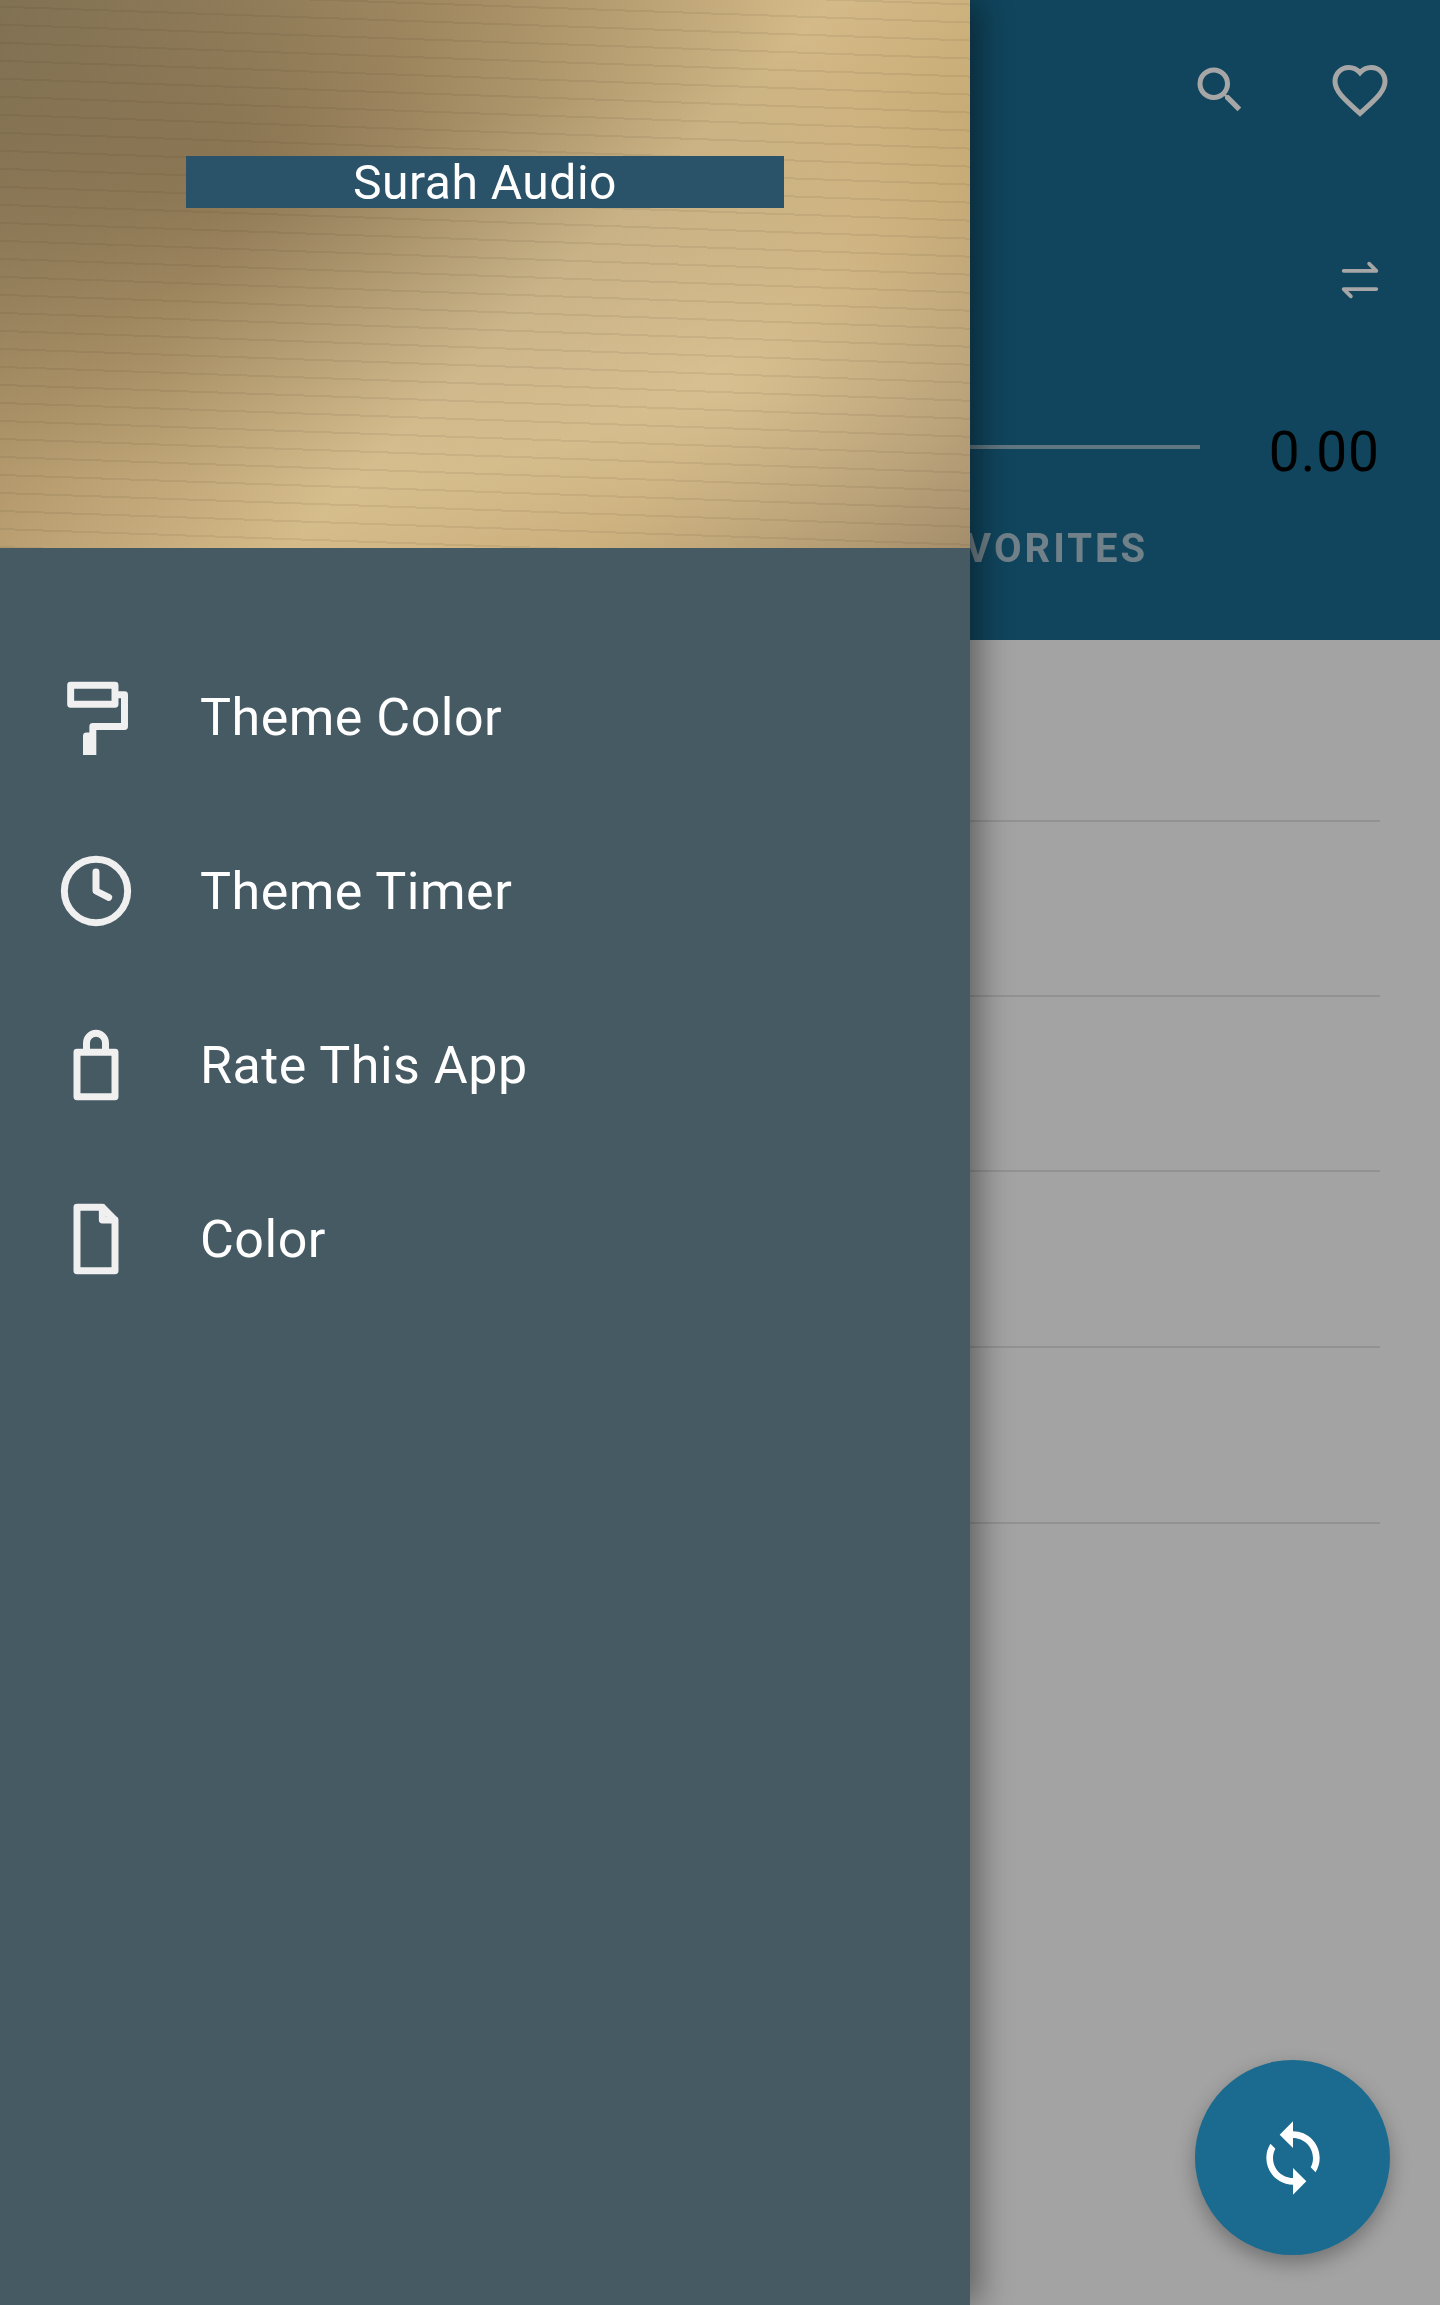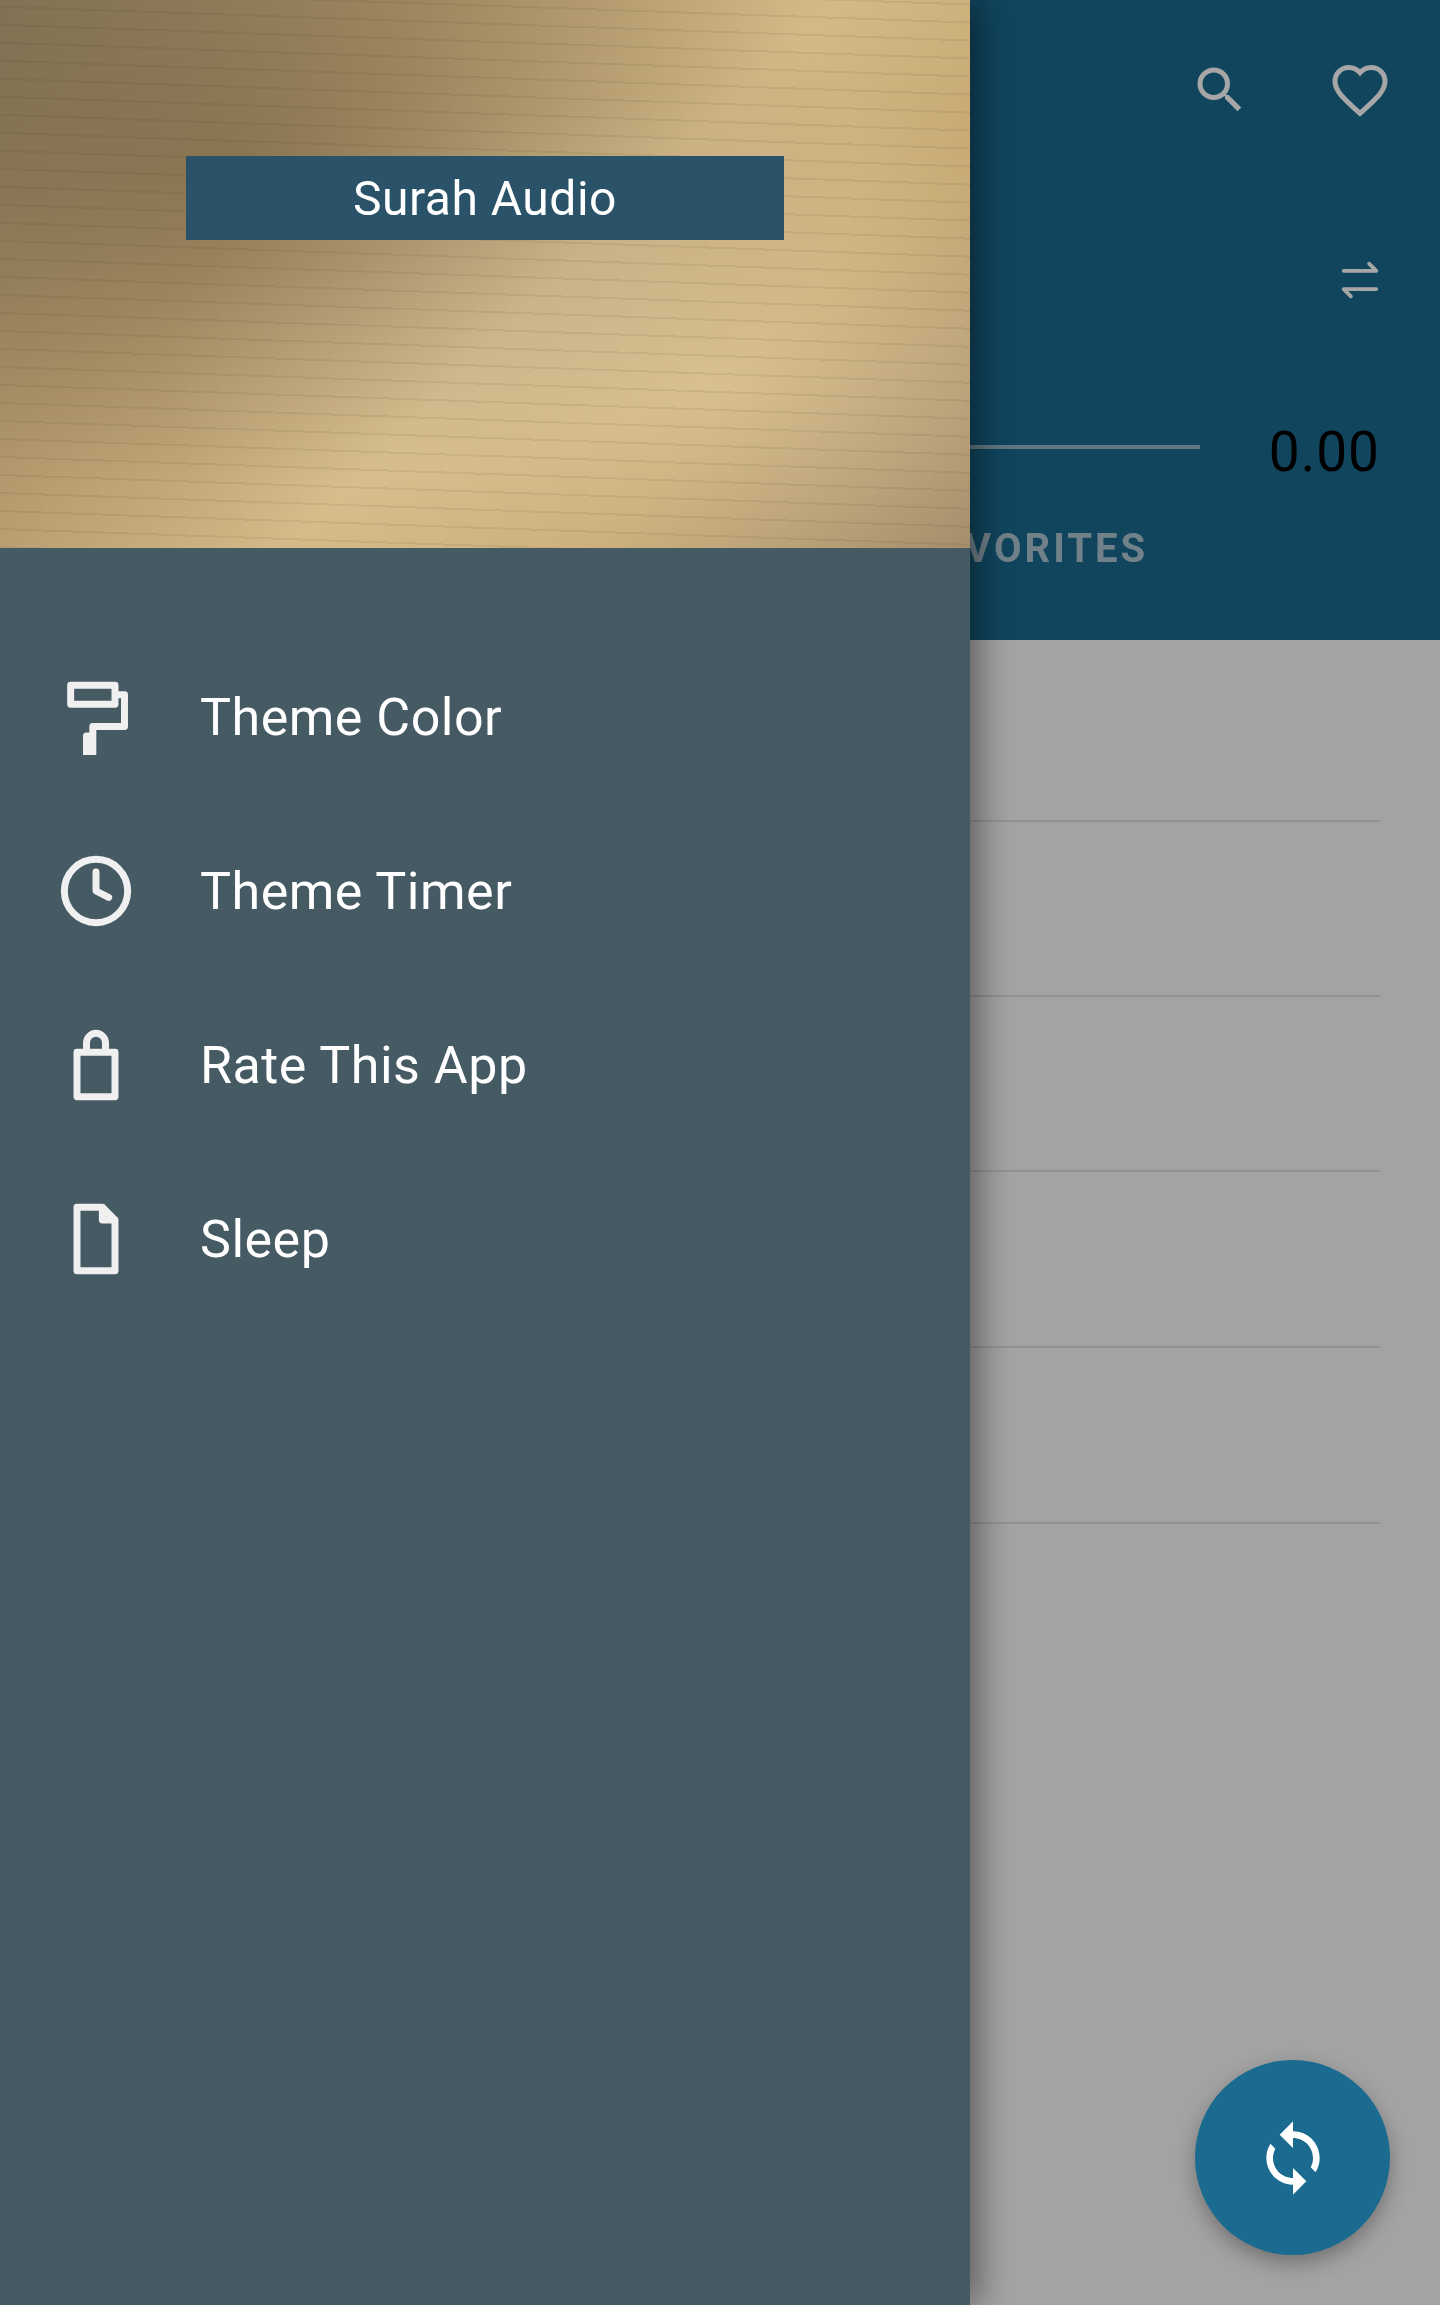--- a/index.html
+++ b/index.html
@@ -123,21 +123,21 @@
     background:
       repeating-linear-gradient(2deg, rgba(60,45,25,0.08) 0px, rgba(60,45,25,0.08) 2px, transparent 2px, transparent 18px),
       radial-gradient(ellipse at 25% 30%, rgba(40,30,20,0.25) 0%, transparent 60%),
       radial-gradient(ellipse at 75% 70%, rgba(255,240,210,0.3) 0%, transparent 55%);
   }
   .drawer-title-box {
     position: absolute;
     top: 156px;
     left: 186px;
     width: 598px;
-    height: 84px;
+    height: 52px;
     background: #2a5268;
     color: white;
     font-size: 48px;
     display: flex;
     align-items: center;
     justify-content: center;
     letter-spacing: 0.5px;
   }
   .drawer-menu {
     padding-top: 82px;
@@ -260,16 +260,16 @@
           </svg>
         </div>
         <div class="drawer-item-label">Rate This App</div>
       </div>
       <div class="drawer-item">
         <div class="drawer-item-icon">
           <svg viewBox="0 0 24 24" fill="none" stroke="currentColor" stroke-width="2.2" stroke-linejoin="round" stroke-linecap="round">
             <path d="M6 2 h8 l4 4 v16 h-12 z M14 2 v4 h4"></path>
           </svg>
         </div>
-        <div class="drawer-item-label">Sleep</div>
+        <div class="drawer-item-label">Color</div>
       </div>
     </div>
 </div>
 
 </body></html>

